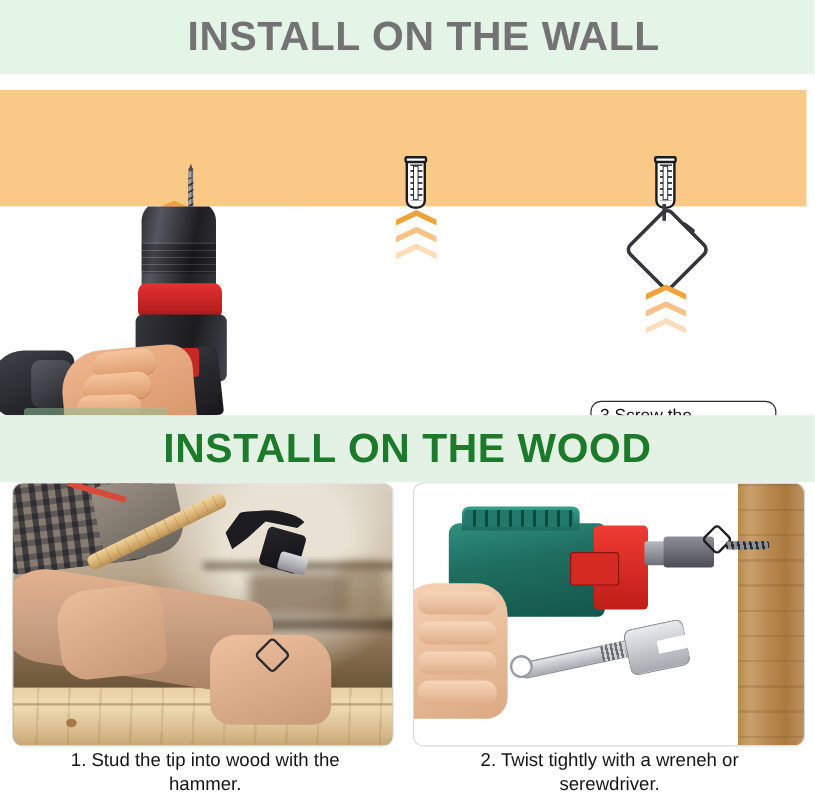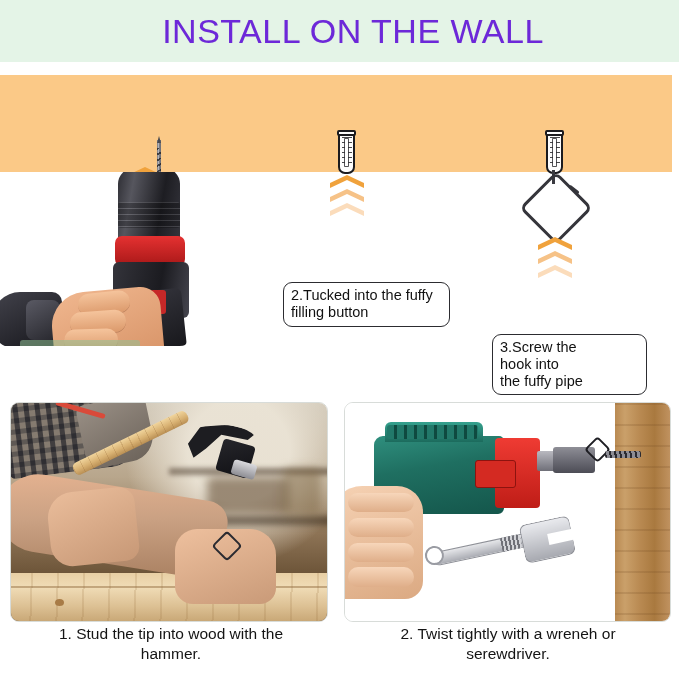--- a/index.html
+++ b/index.html
@@ -13,21 +13,21 @@
   #page{position:relative;width:679px;height:674px;overflow:hidden;background:#fff;}
 
   
   .header-band{
     position:absolute;left:0;width:679px;
     display:flex;align-items:center;justify-content:center;
     letter-spacing:.5px;
   }
   #header-wall{top:0;height:62px;background:#e4f4e7;}
   #header-wall .htxt{
-    font-size:34px;font-weight:normal;color:#6d28d9;
+    font-size:34px;font-weight:bold;color:#737373;
     text-shadow:0 0 1px rgba(0,0,0,.08);
     margin-left:27px;
   }
   #header-wood{top:346px;height:56px;background:#e4f2e6;}
   #header-wood .htxt{
     font-size:34px;font-weight:bold;color:#1c7a2a;
   }
 
   
   #wall-section{position:absolute;top:62px;left:0;width:679px;height:284px;background:#fff;}
@@ -448,22 +448,20 @@
         <div class="chev c2">
           <i></i>
         </div>
         <div class="chev c3">
           <i></i>
         </div>
     </div>
 
     <div class="callout" id="callout1">1.Use 0.23" drill
 bit drill holes</div>
-    <div class="callout" id="callout2">2.Tucked into the fuffy
-filling button</div>
     <div class="callout" id="callout3">3.Screw the
 hook into
 the fuffy pipe</div>
 
     <div id="drill-photo">
       <div class="bg"></div>
       <div id="dp-batt"></div>
       <div id="dp-batt2"></div>
       <div id="dp-barrel">
           <div class="ridge"></div>
@@ -473,20 +471,23 @@
       <div id="dp-grip"></div>
       <div id="dp-trigger"></div>
       <div id="dp-hand"></div>
       <div class="finger" id="f1"></div>
       <div class="finger" id="f2"></div>
       <div class="finger" id="f3"></div>
       <div id="dp-greenfoot"></div>
     </div>
   </div>
 
+  <div class="header-band" id="header-wood">
+    <div class="htxt">INSTALL ON THE WOOD</div>
+  </div>
 
   <div id="wood-section">
 
     <div class="photo" id="photo-hammer">
       <div class="ph-bg" id="hm-bg"></div>
       <div id="hm-shelf1"></div>
       <div id="hm-shelf2"></div>
       <div id="hm-blur1"></div>
       <div id="hm-blur2"></div>
       <div id="hm-board">

